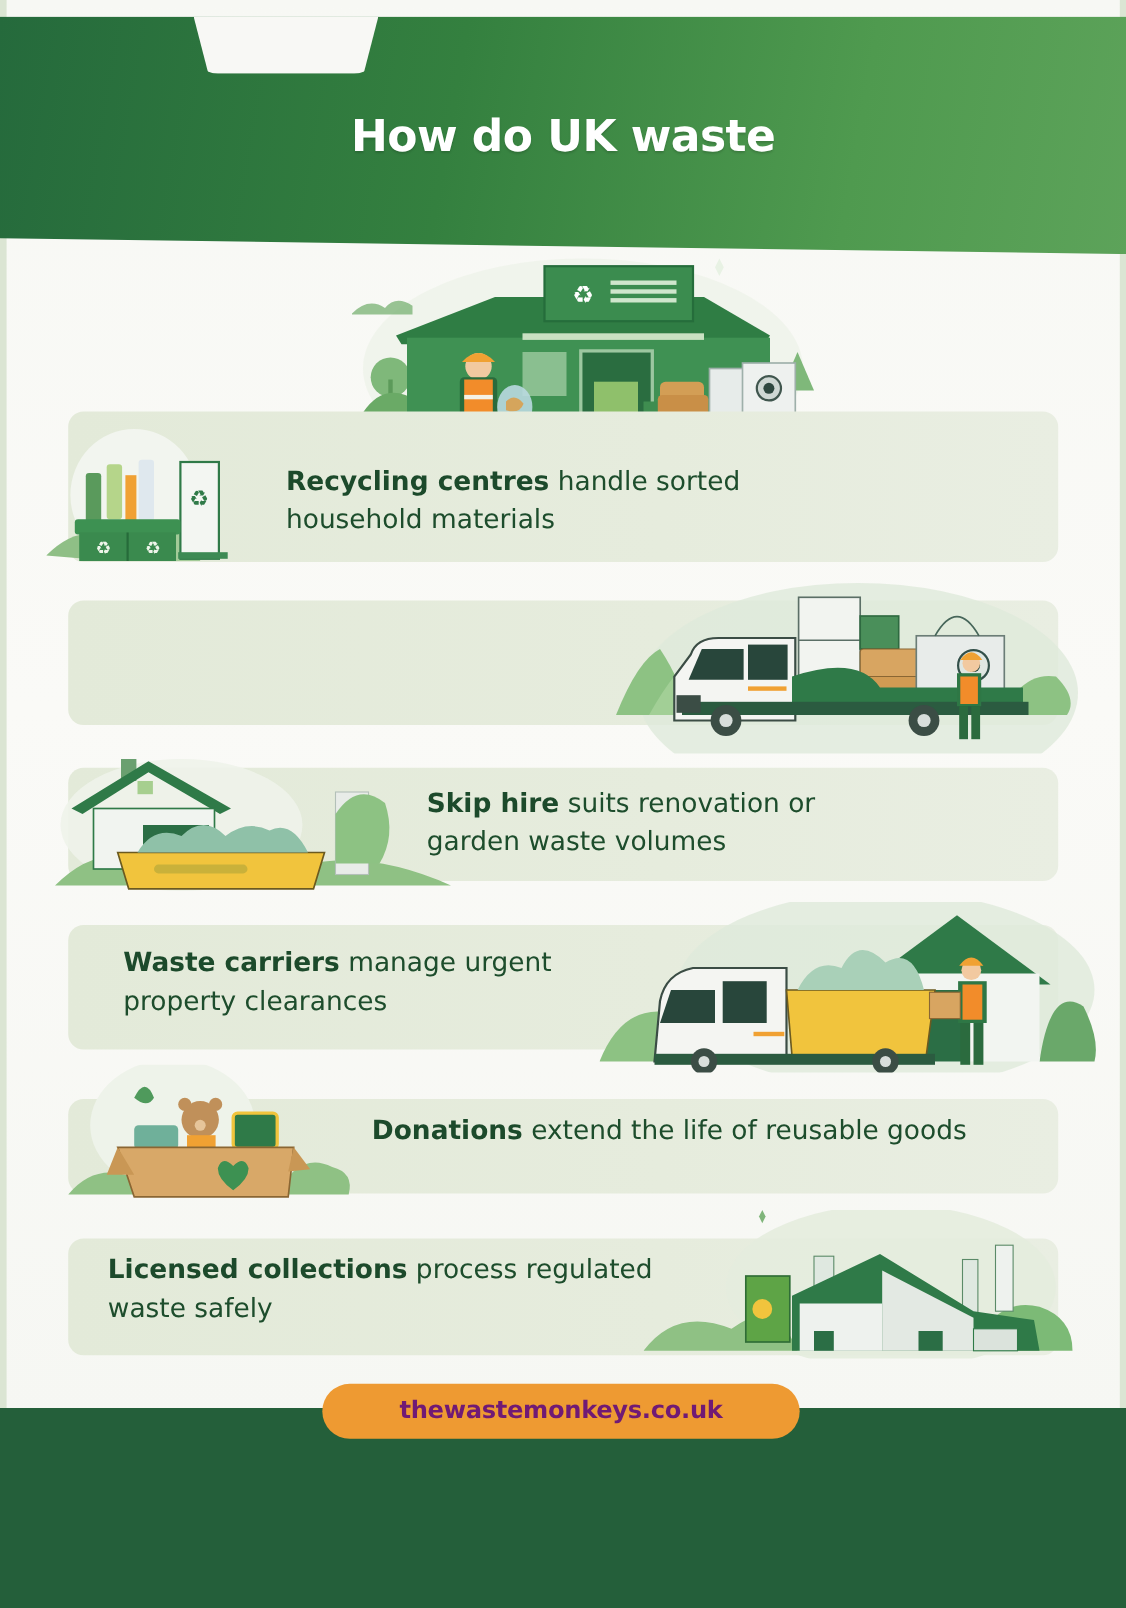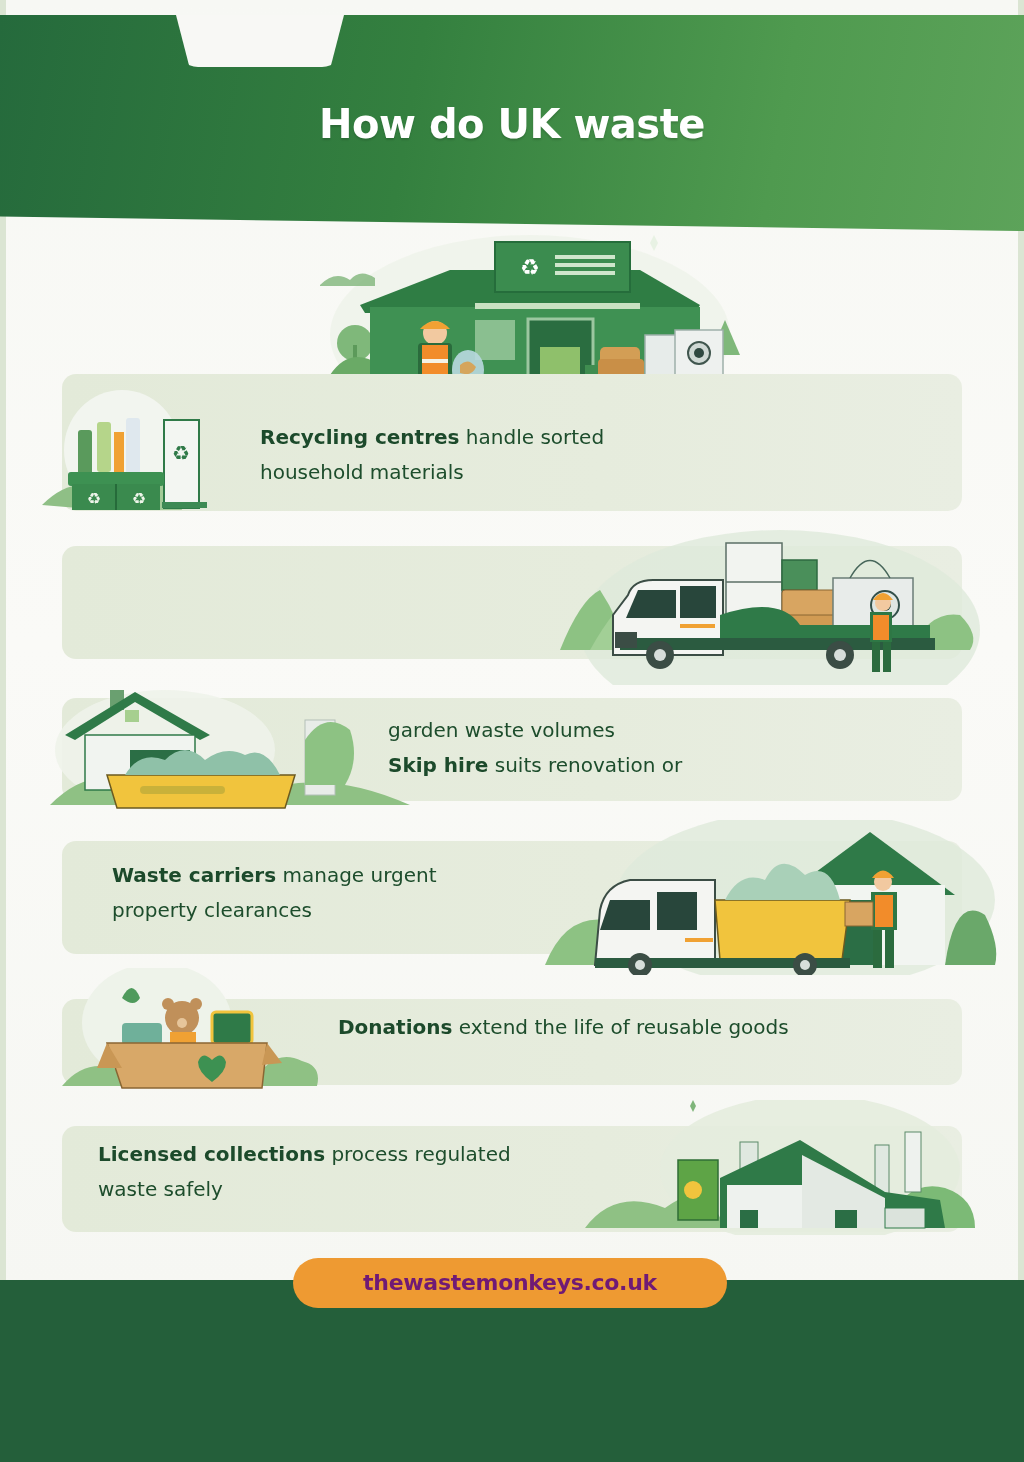--- a/index.html
+++ b/index.html
@@ -39,21 +39,21 @@
   .hero {
     position: absolute; left: 300px; top: 225px; width: 460px; height: 165px;
   }
   .card {
     position: absolute; background: linear-gradient(90deg, #e3ead9 0%, #e6ecdd 60%, #e9eee2 100%);
     border-radius: 14px;
   }
   .card-text {
     position: absolute; color: #1d4d2c;
     font-family: "DejaVu Sans", sans-serif;
-    font-size: 20px; line-height: 35px;
+    font-size: 24px; line-height: 35px;
   }
   .card-text b { font-weight: bold; color: #1c4a2b; }
   .illus { position: absolute; }
   .footer {
     position: absolute; left: 0; top: 1280px; width: 1024px; height: 182px;
     background: #245f3a;
   }
   .url-pill {
     position: absolute; left: 293px; top: 1258px; width: 434px; height: 50px;
     background: #ee9a32; border-radius: 25px;
@@ -186,22 +186,22 @@
     <path d="M20 55 L90 12 L165 55 L155 60 L90 22 L30 60z" fill="#2f7a48"></path>
     <rect x="40" y="55" width="110" height="55" fill="#f1f4f0" stroke="#2f7a48" stroke-width="1.5"></rect>
     <rect x="85" y="70" width="60" height="40" fill="#2b6e45"></rect>
     <rect x="80" y="30" width="14" height="12" fill="#a6cf8f"></rect>
 
     <path d="M62 95 L250 95 L240 128 L72 128z" fill="#f1c43d" stroke="#6b5a20" stroke-width="1.5"></path>
     <path d="M80 95 q15 -25 40 -15 q20 -20 40 0 q20 -15 40 -5 q20 -10 35 20z" fill="#8fc1a8"></path>
     <rect x="95" y="106" width="85" height="8" rx="4" fill="#c9b13a"></rect>
   </svg>
   <div class="card-text" style="left:388px; top:713px;">
+    <div><b>Skip hire</b><span> suits renovation or</span></div>
     <div>garden waste volumes</div>
-    <div><b>Skip hire</b><span> suits renovation or</span></div>
   </div>
 
   <div class="card" style="left:62px; top:841px; width:900px; height:113px;"></div>
   <svg class="illus" style="left:545px; top:820px; width:455px; height:155px;" viewBox="0 0 455 155">
     <ellipse cx="260" cy="80" rx="190" ry="90" fill="#dfeadb" opacity="0.8"></ellipse>
     <path d="M0 145 q20 -50 60 -45 q20 30 10 45z" fill="#8dc283"></path>
     <path d="M400 145 q10 -70 40 -50 q15 30 10 50z" fill="#6aa86a"></path>
 
     <path d="M240 75 L325 12 L410 75z" fill="#2f7a48"></path>
     <rect x="255" y="65" width="145" height="80" fill="#f2f5f1"></rect>

